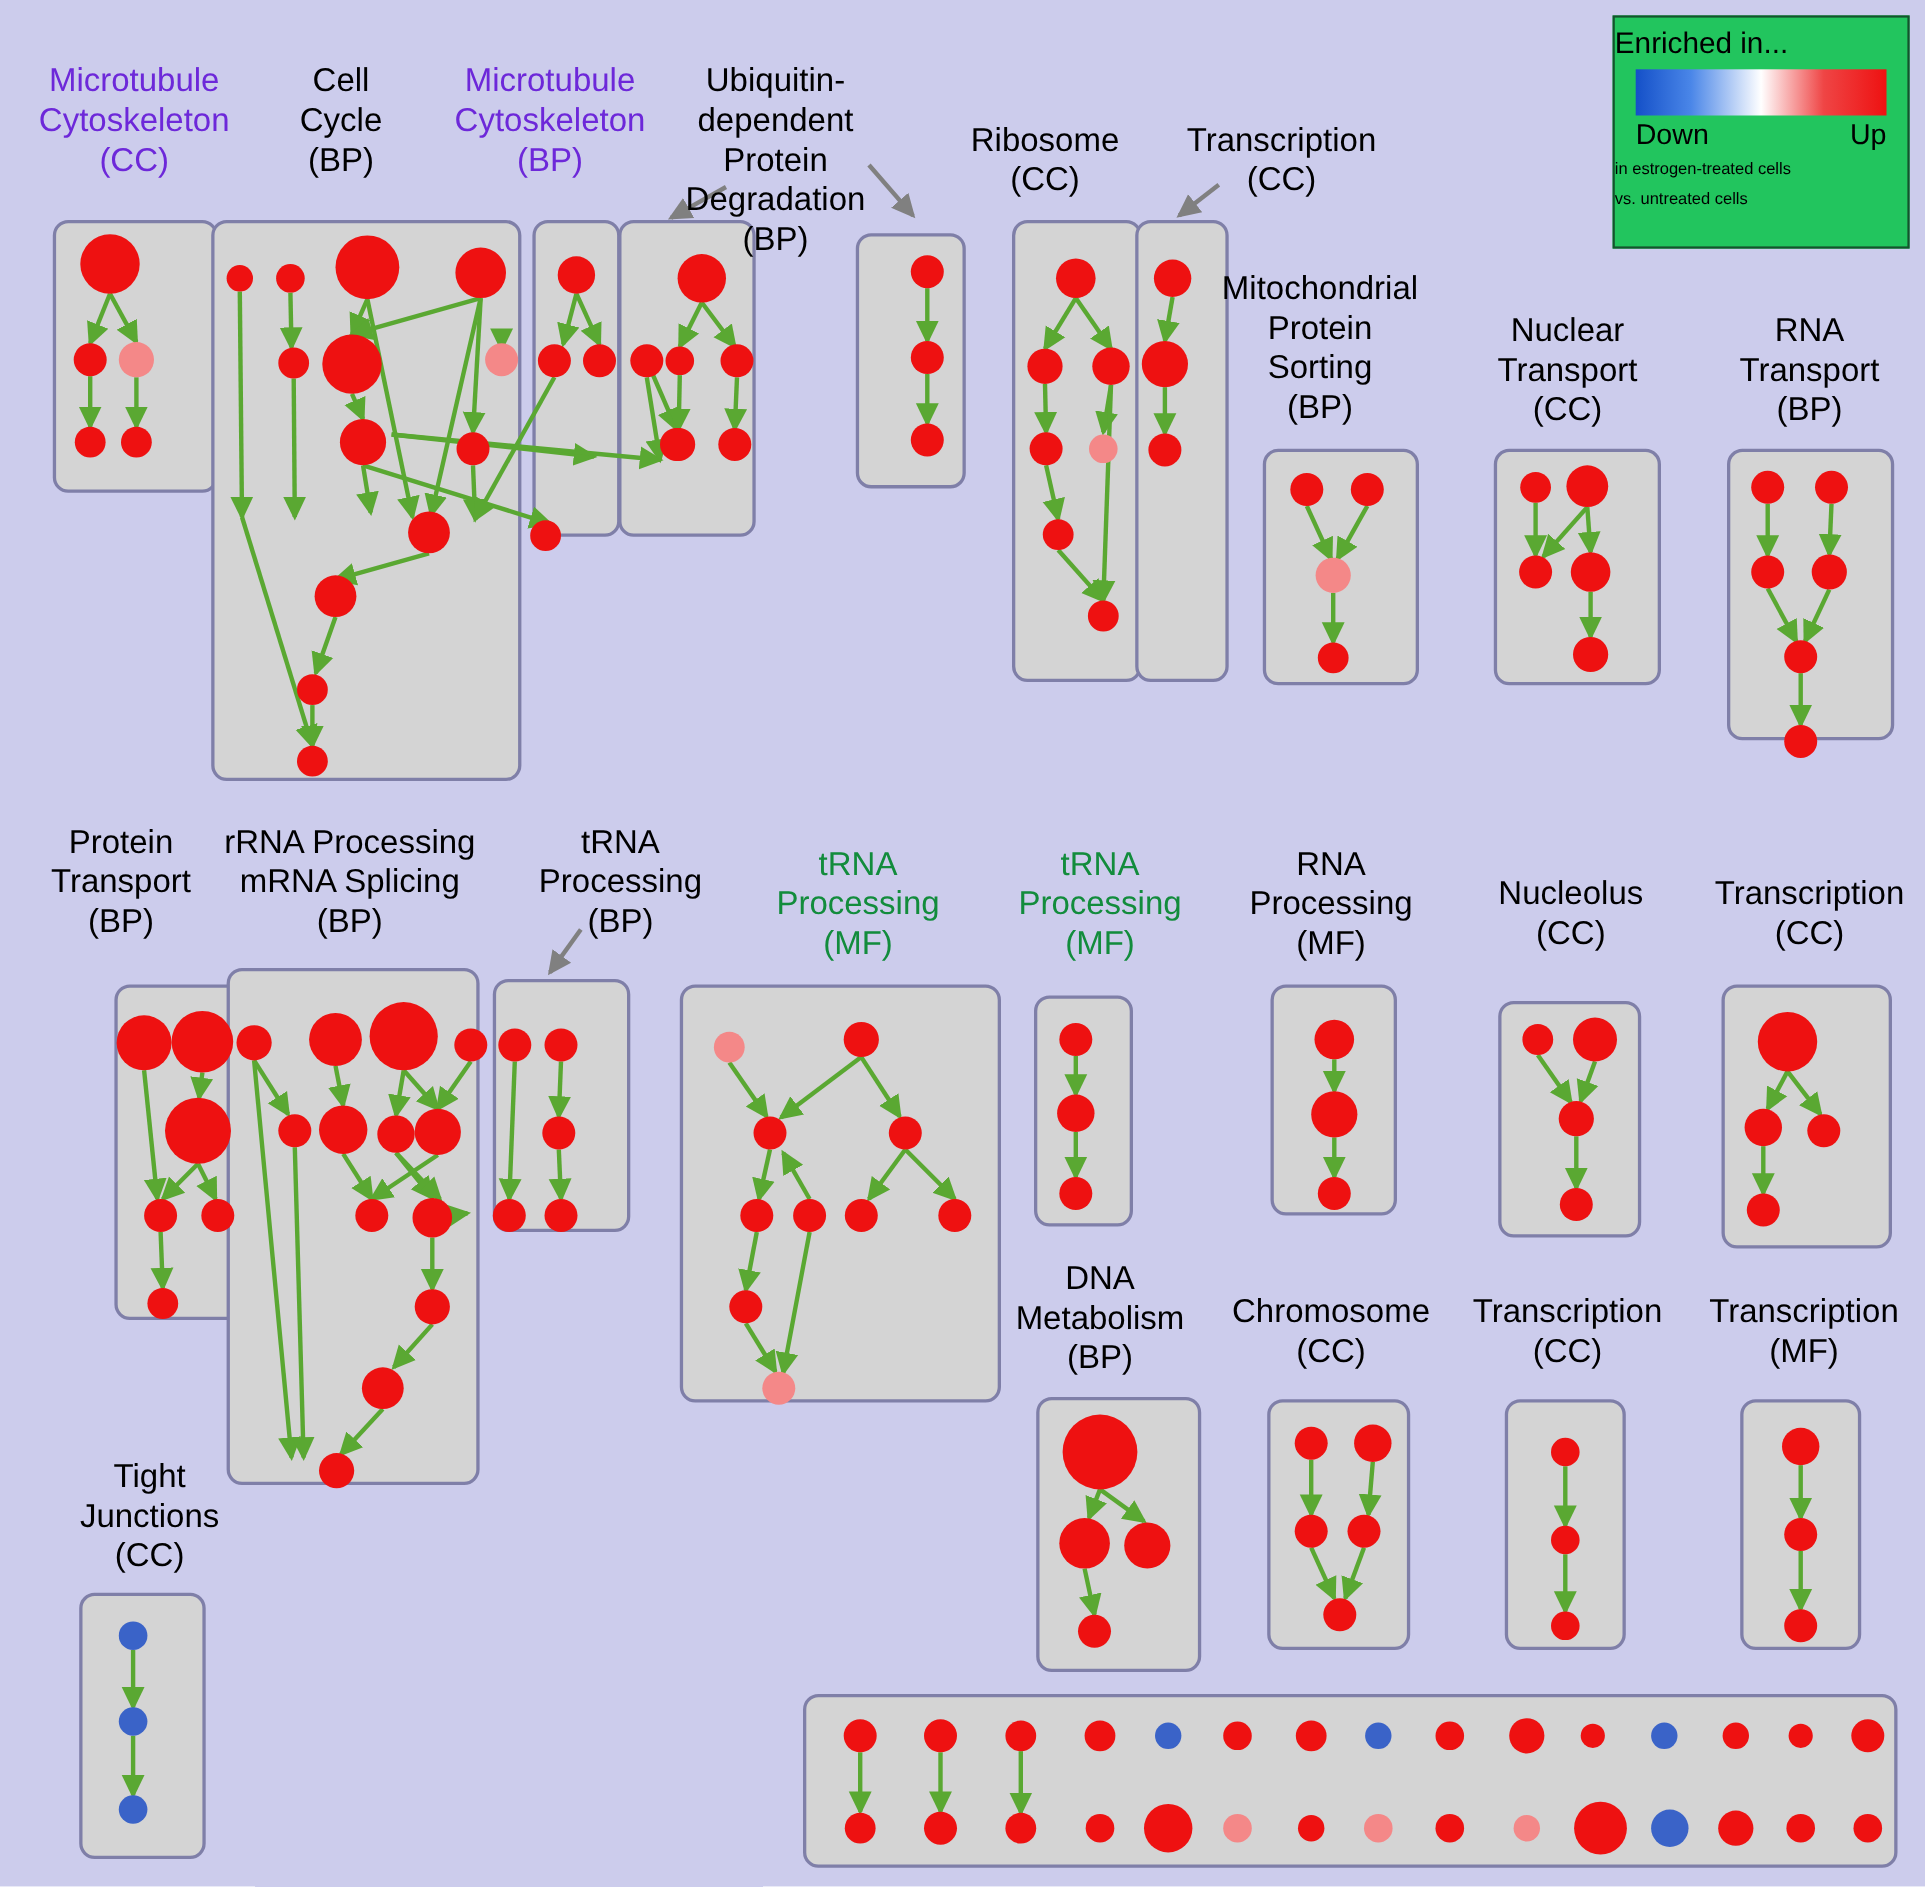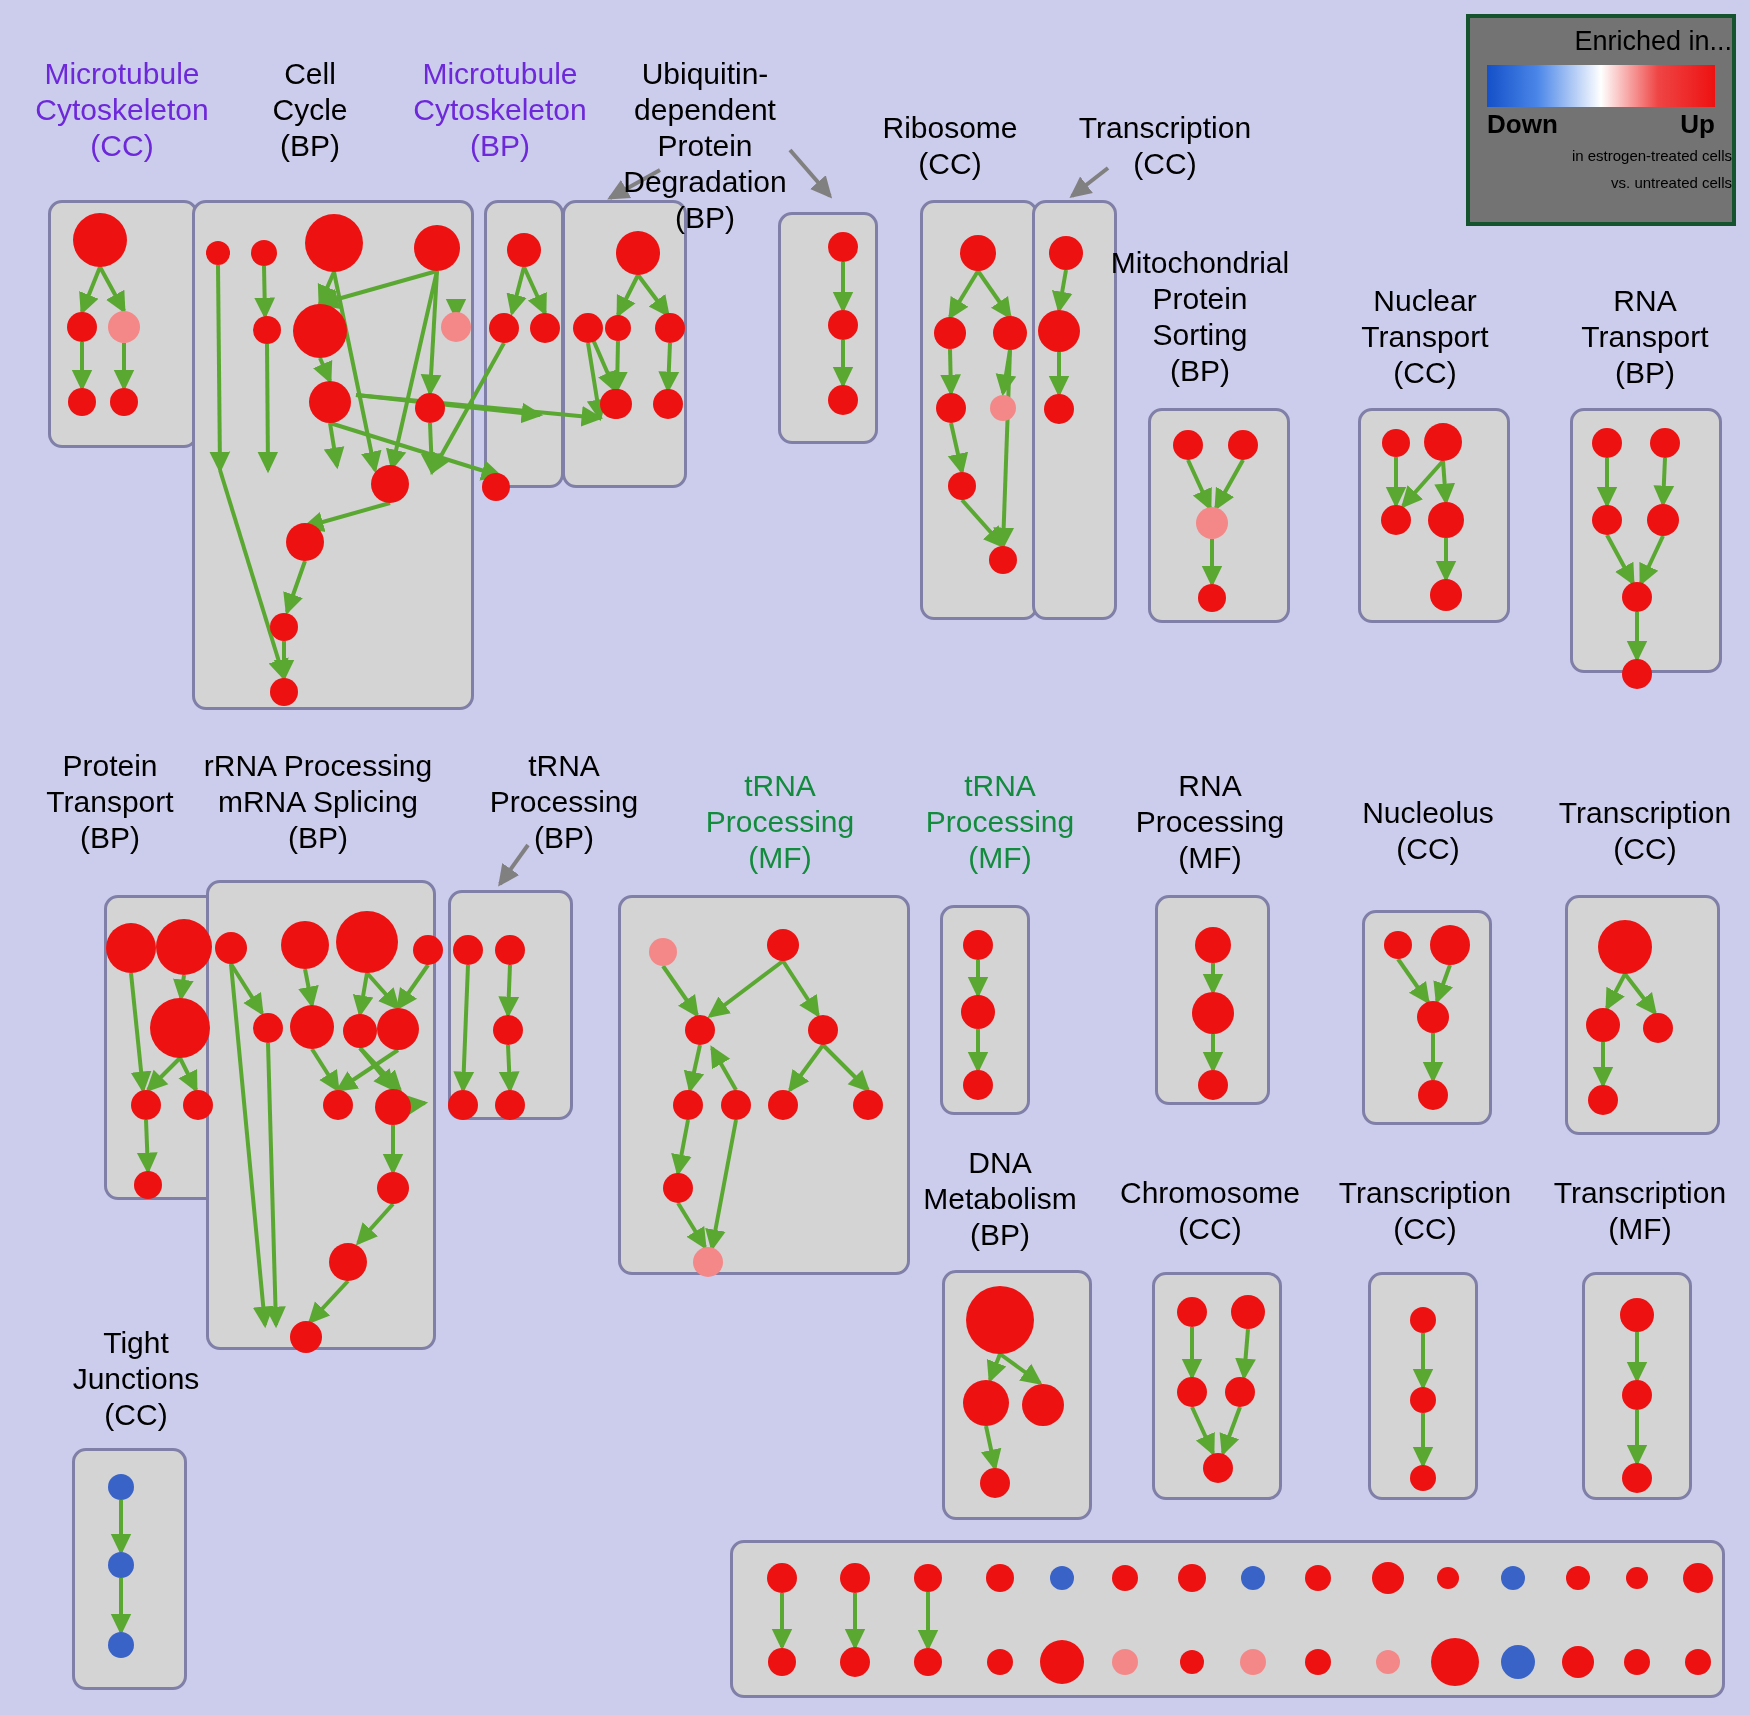--- a/index.html
+++ b/index.html
@@ -44,44 +44,43 @@
     height: 1715px;
     pointer-events: none;
   }
   
   #legend {
     position: absolute;
     left: 1466px;
     top: 14px;
     width: 270px;
     height: 212px;
-    background: #737373;
-    border: 4px solid #14532d;
+    background: #22c55e;
+    border: 2px solid #14532d;
     box-sizing: border-box;
-    text-align: right;
+    text-align: left;
   }
   #legend .legend-title {
     font-size: 27px;
     margin-top: 8px;
     color: #000;
   }
   #legend .gradient-bar {
     width: 228px;
     height: 42px;
     margin: 8px auto 2px auto;
     background: linear-gradient(to right, #1450c8 0%, #4a86e8 22%, #ffffff 50%, #ef4545 75%, #ee1111 100%);
   }
   #legend .ends {
     display: flex;
     justify-content: space-between;
     width: 228px;
     margin: 0 auto;
     font-size: 26px;
     color: #000;
-    font-weight: bold;
   }
   #legend .sub {
     font-size: 15px;
     line-height: 27px;
     color: #000;
     margin-top: 2px;
     white-space: pre-line;
   }
   .caption-block {
     position: absolute;

